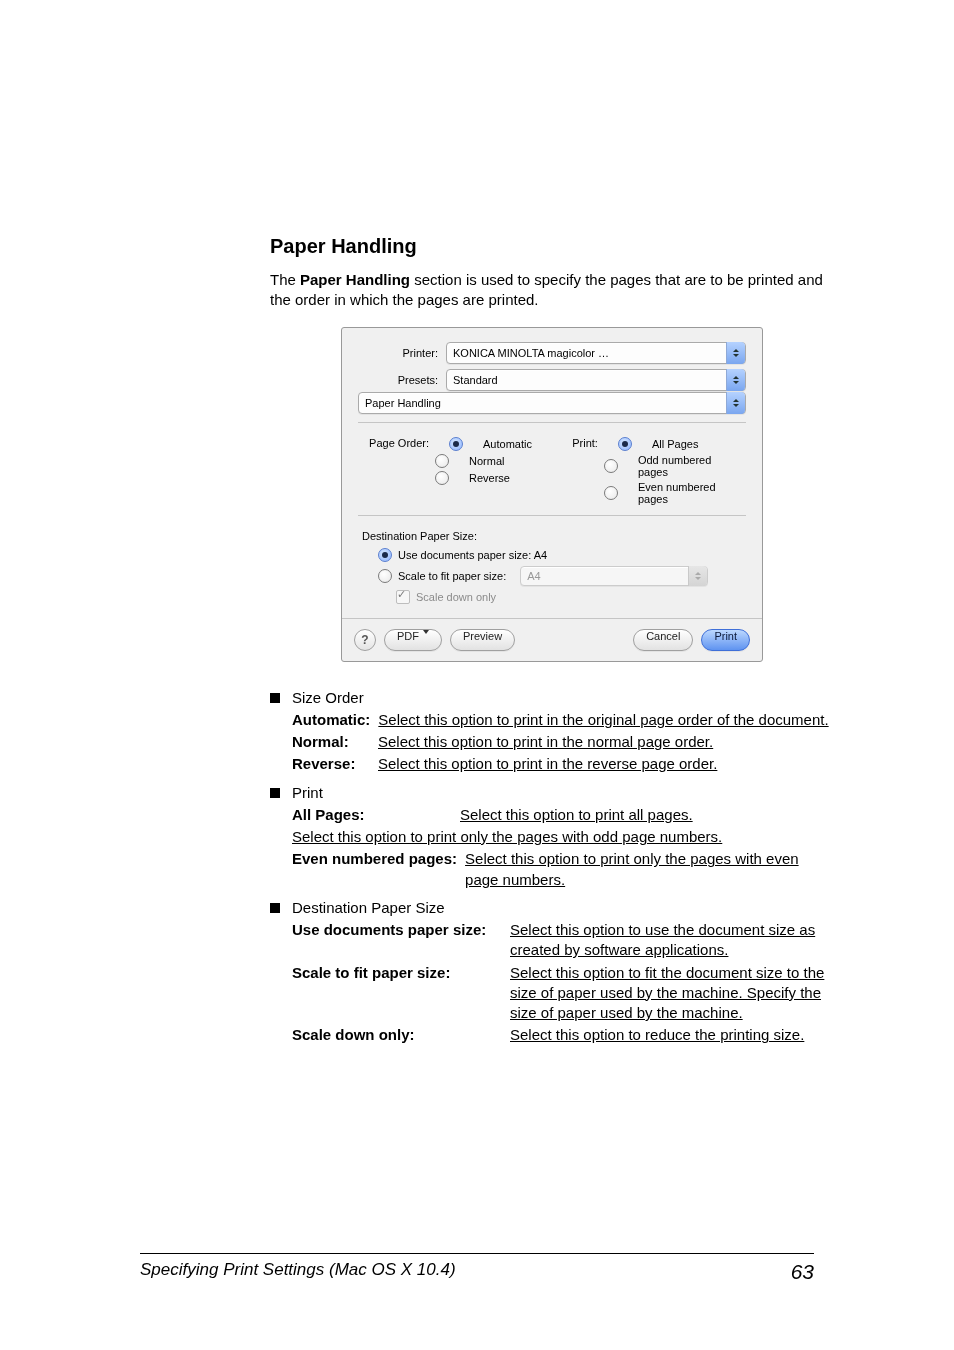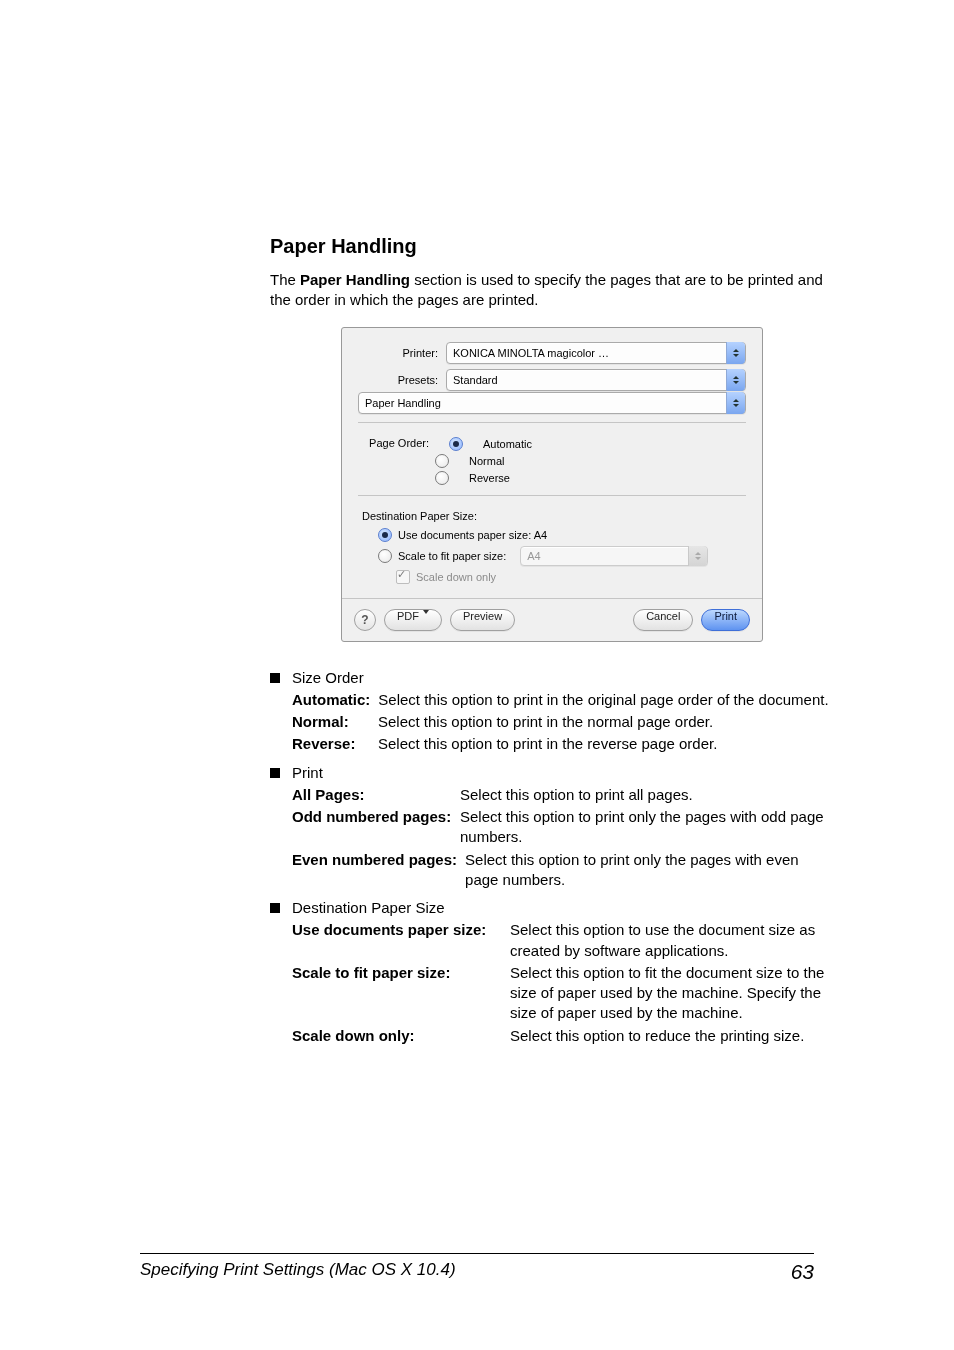--- a/index.html
+++ b/index.html
@@ -258,21 +258,21 @@
     gap:8px;
     margin:2px 0;
   }
   .def-row .term {
     font-weight:bold;
     flex-shrink:0;
     min-width: 78px;
   }
   .def-row.wide .term { min-width: 160px; }
   .def-row.xwide .term { min-width: 210px; }
-  .def-row .desc { flex:1; }
+  .def-row .desc { flex:1;text-decoration:underline; }
   .def-indent { padding-left:0; }
 
   
   .page-footer {
     position:absolute;
     left:140px; right:140px;
     bottom:66px;
   }
   .page-footer hr {
     border:0; border-top:1px solid #000; margin:0 0 6px 0;
@@ -347,20 +347,35 @@
           <div class="radio" style="padding-left:73px;">
             <span class="radio-circle"></span>
             <span>Normal</span>
           </div>
           <div class="radio" style="padding-left:73px;">
             <span class="radio-circle"></span>
             <span>Reverse</span>
           </div>
         </div>
 
+        <div class="opt-col right">
+          <div class="radio" style="padding-left:0;">
+            <span class="grp-lbl" style="width:36px; justify-content:flex-end;">Print:</span>
+            <span class="radio-circle sel"></span>
+            <span>All Pages</span>
+          </div>
+          <div class="radio" style="padding-left:42px;">
+            <span class="radio-circle"></span>
+            <span>Odd numbered pages</span>
+          </div>
+          <div class="radio" style="padding-left:42px;">
+            <span class="radio-circle"></span>
+            <span>Even numbered pages</span>
+          </div>
+        </div>
       </div>
 
       <hr class="hr">
 
       <div class="dest">
         <div class="dest-title">Destination Paper Size:</div>
         <div class="dest-opt">
           <span class="radio-circle sel"></span>
           <span>Use documents paper size:  A4</span>
         </div>
@@ -430,21 +445,20 @@
     <div class="bul">
       <div class="bul-mark"></div>
       <div class="bul-body">
         <div class="bul-title">Print</div>
         <div class="def-indent">
           <div class="def-row wide">
             <span class="term"><span>All Pages</span><span>:</span></span>
             <span class="desc">Select this option to print all pages.</span>
           </div>
           <div class="def-row wide">
-            <span class="term"><span>Odd numbered pages</span><span>:</span></span>
             <span class="desc">Select this option to print only the pages with odd page numbers.</span>
           </div>
           <div class="def-row wide">
             <span class="term"><span>Even numbered pages</span><span>:</span></span>
             <span class="desc">Select this option to print only the pages with even page numbers.</span>
           </div>
         </div>
       </div>
     </div>
 

